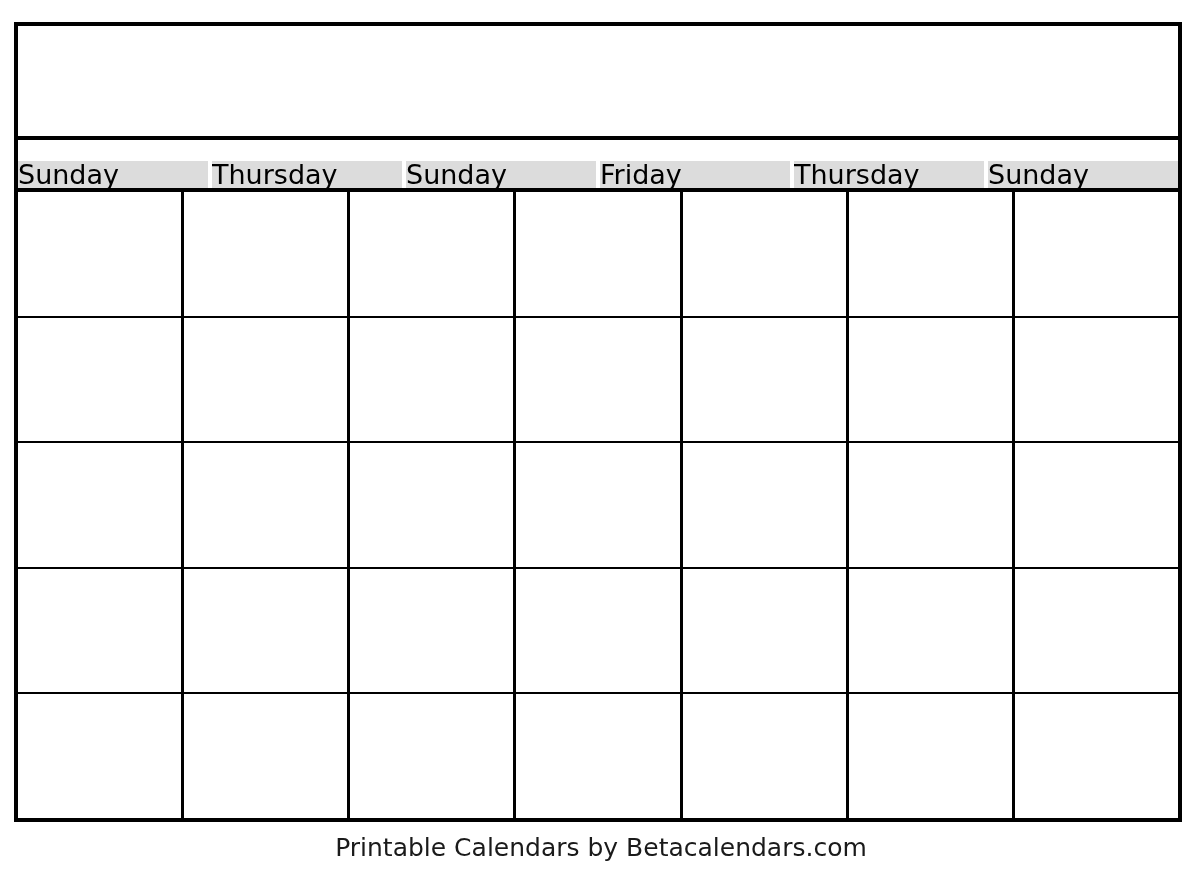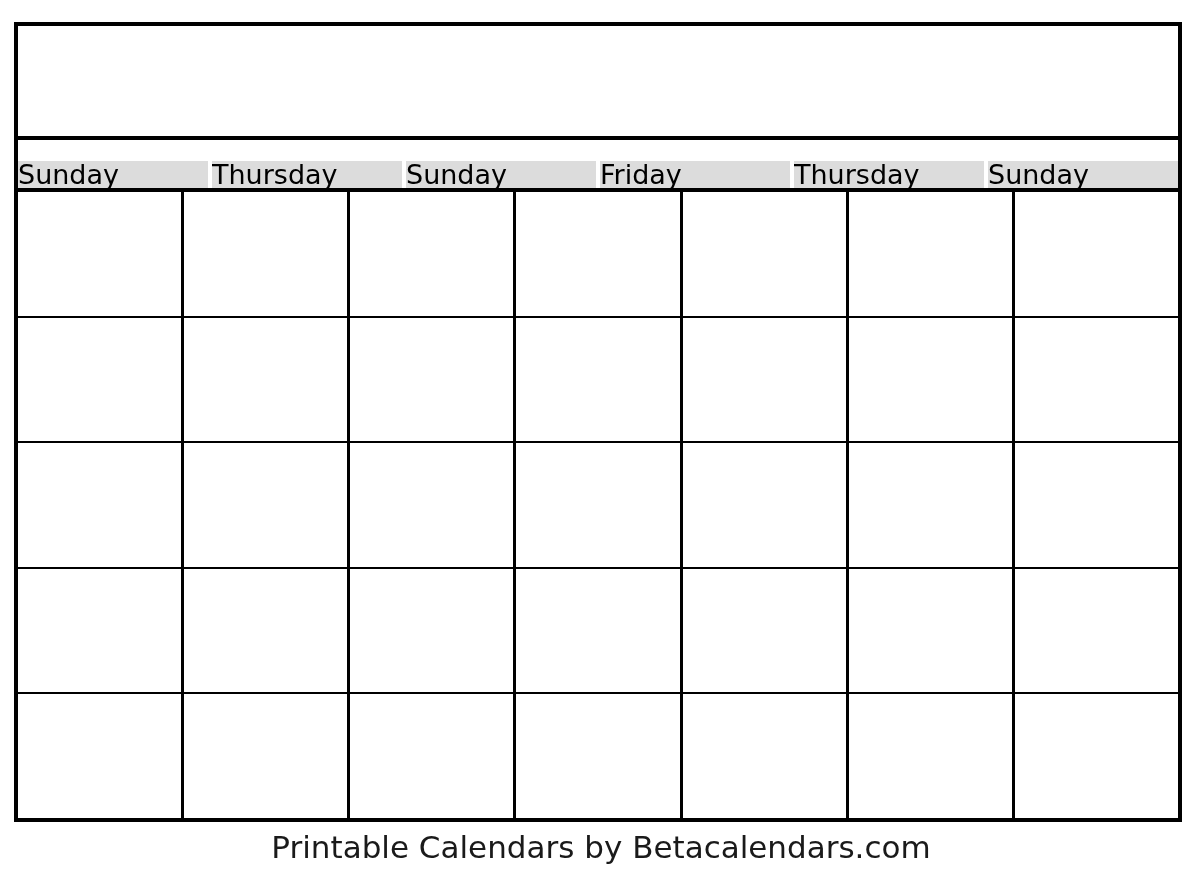--- a/index.html
+++ b/index.html
@@ -110,21 +110,21 @@
     position: absolute;
     left: 0;
     top: 826px;
     width: 1202px;
     height: 43px;
     display: flex;
     align-items: center;
     justify-content: center;
   }
   .footer-text {
-    font-size: 31px;
+    font-size: 25px;
     color: #1a1a1a;
     line-height: 1;
     white-space: nowrap;
   }
 </style>
 </head>
 <body>
 
 <div id="page">
 

